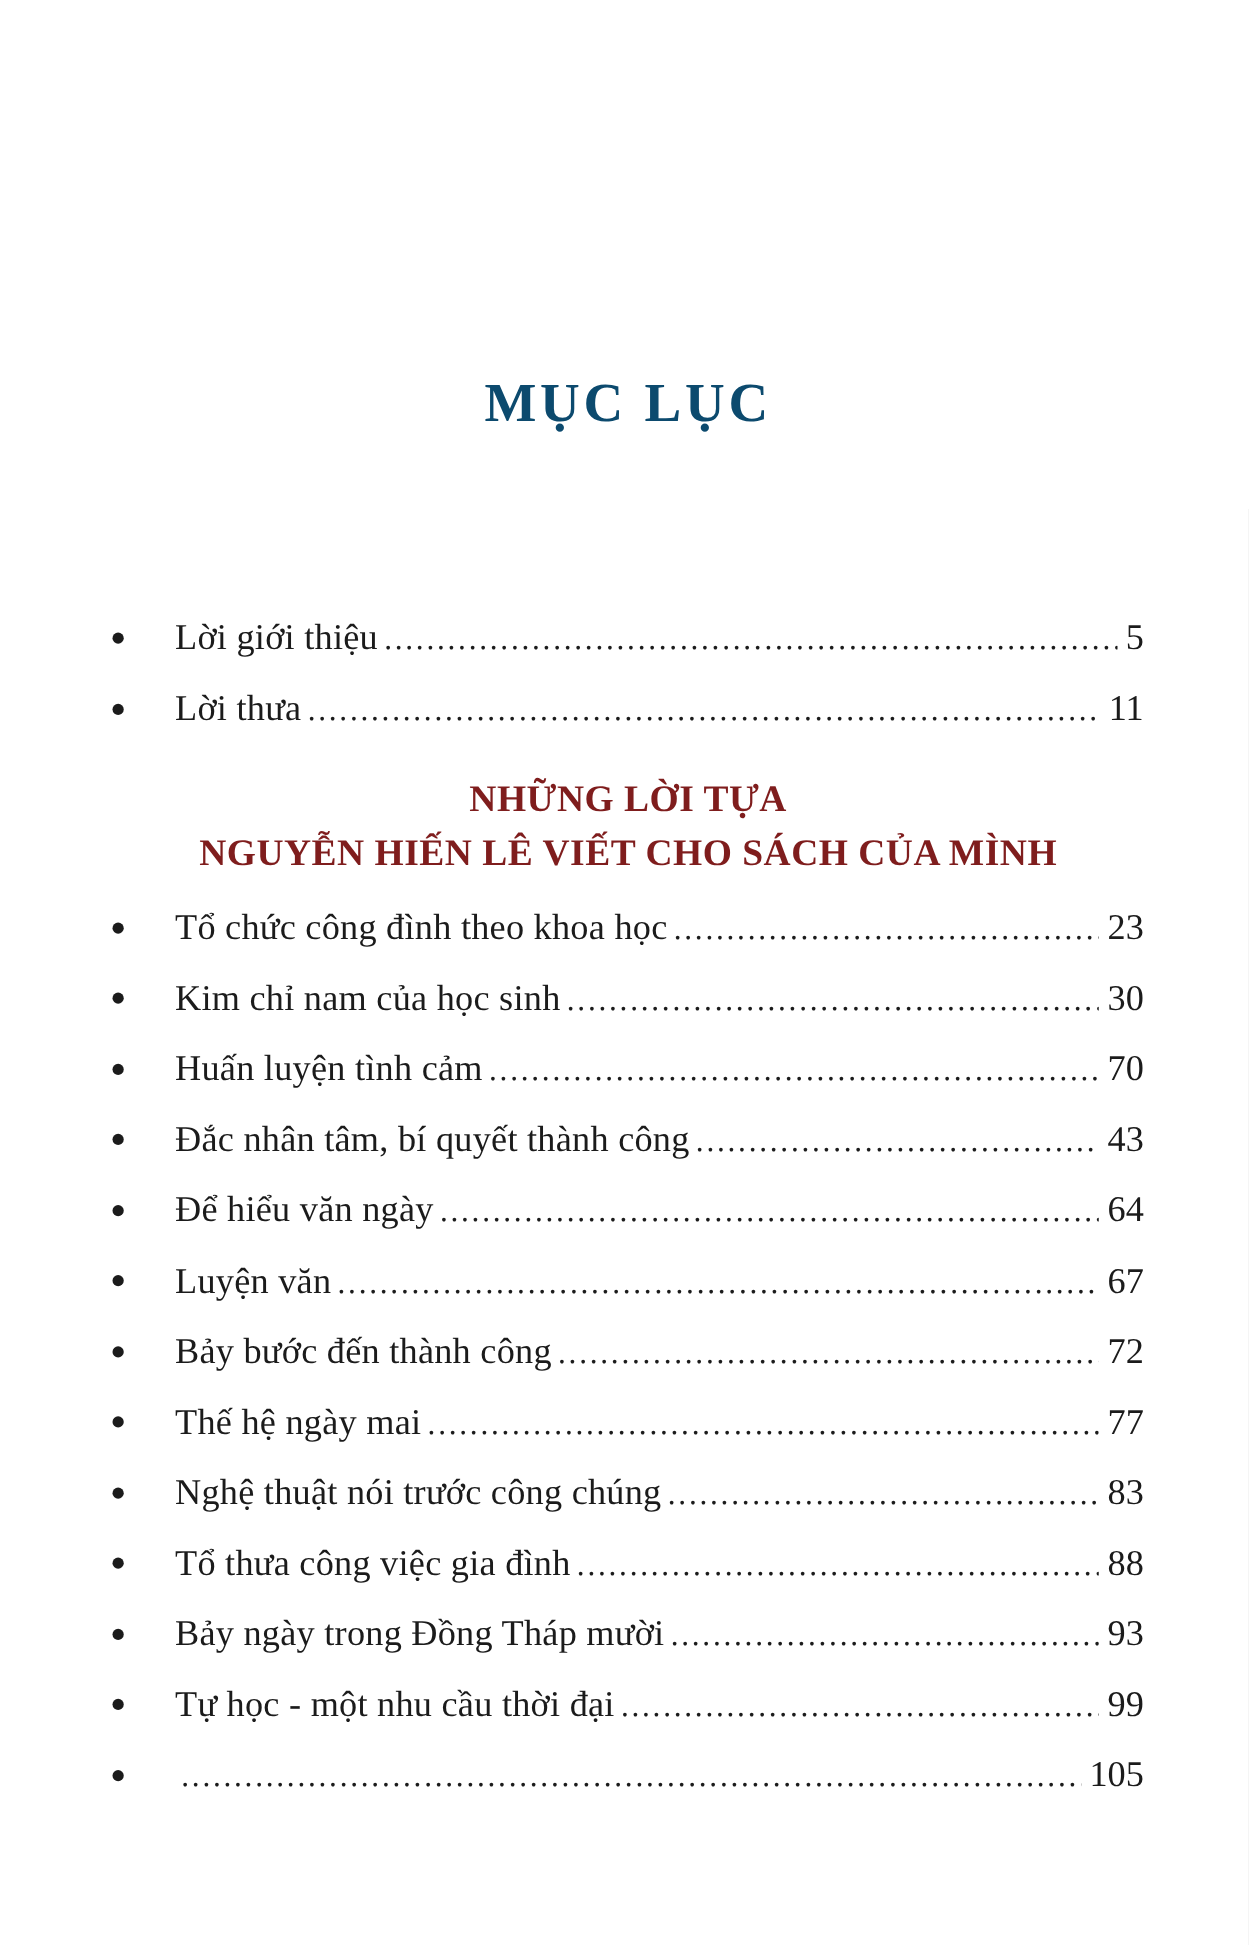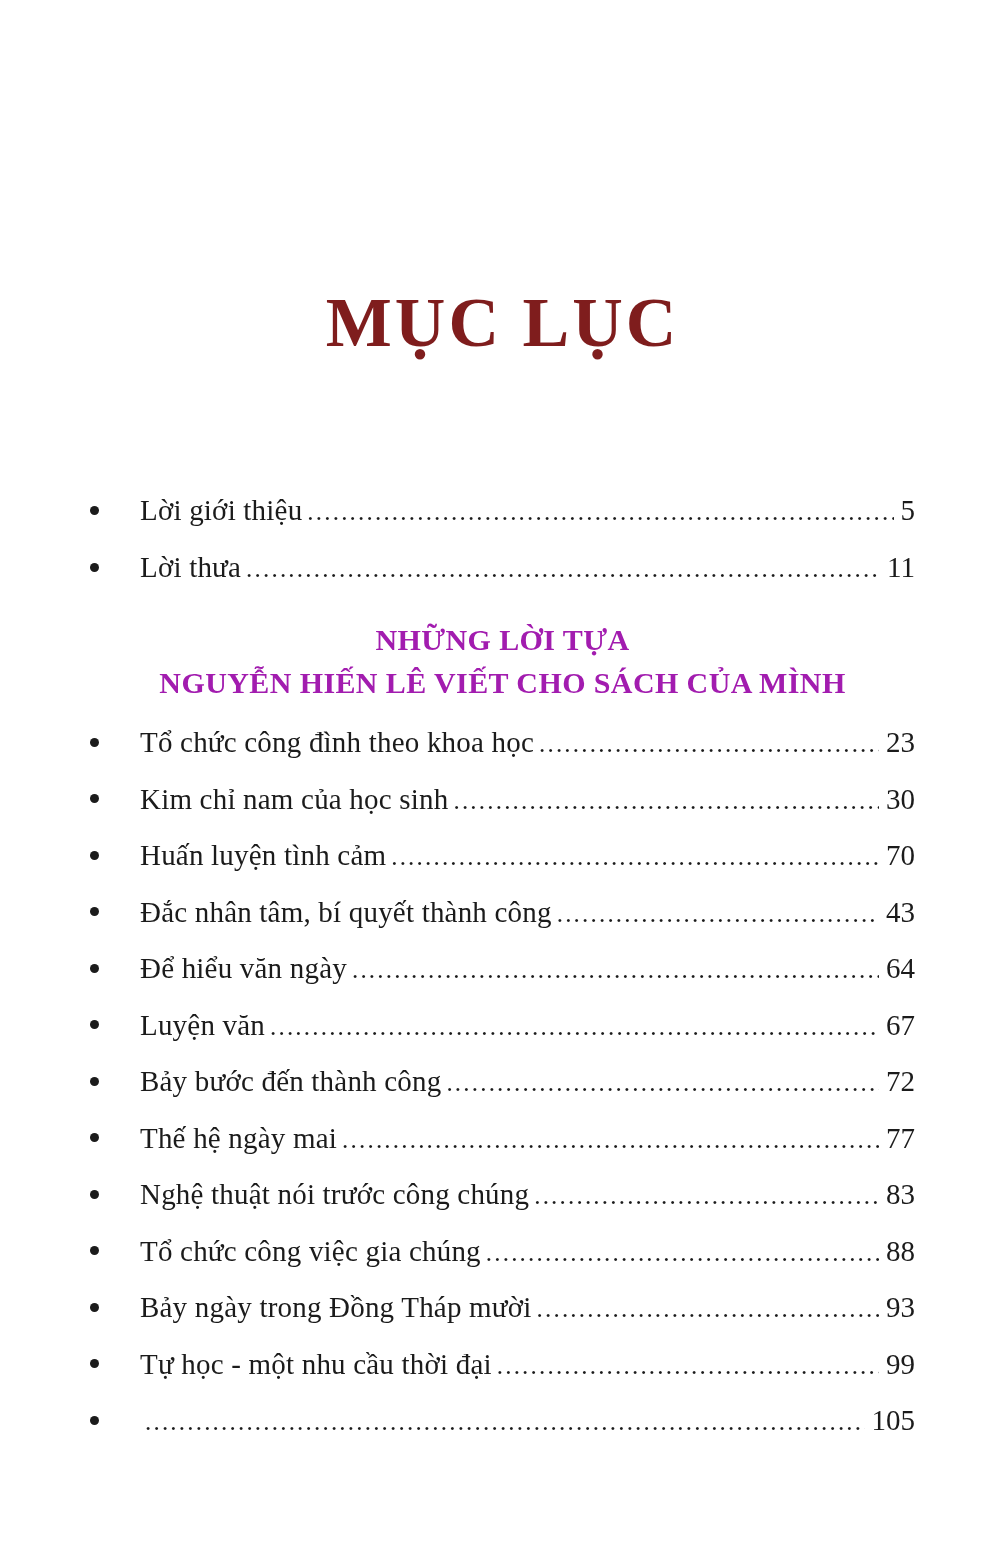--- a/index.html
+++ b/index.html
@@ -16,25 +16,25 @@
     color: #1b1b1b;
     font-family: "Liberation Serif", "DejaVu Serif", serif;
     overflow: hidden;
     box-sizing: border-box;
     padding: 292px 84px 0 90px;
   }
   h1.title {
     margin: 0;
     padding: 0;
     text-align: center;
-    font-size: 70px;
+    font-size: 44px;
     line-height: 62px;
     font-weight: bold;
     letter-spacing: 3px;
-    color: #7f1d1d;
+    color: #0c4a6e;
   }
   .front-list {
     margin-top: 128px;
   }
   .row {
     display: flex;
     align-items: baseline;
     white-space: nowrap;
     font-size: 29px;
     justify-content: space-between;
@@ -72,21 +72,21 @@
     flex: 0 0 auto;
     text-align: right;
   }
   .section-heading {
     margin-top: 22px;
     text-align: center;
     font-weight: bold;
     font-size: 30px;
     line-height: 43px;
     letter-spacing: 0.4px;
-    color: #a21caf;
+    color: #7f1d1d;
   }
   .section-list {
     margin-top: 10px;
   }
 </style>
 </head>
 <body>
 
 <div class="page">
   <h1 class="title">MỤC LỤC</h1>
@@ -161,21 +161,21 @@
         <span class="num">77</span>
       </div>
       <div class="row">
         <span class="bullet"></span>
         <span class="label">Nghệ thuật nói trước công chúng</span>
         <span class="leader">........................................................................................................................................................................................................</span>
         <span class="num">83</span>
       </div>
       <div class="row">
         <span class="bullet"></span>
-        <span class="label">Tổ chức công việc gia chúng</span>
+        <span class="label">Tổ thưa công việc gia đình</span>
         <span class="leader">........................................................................................................................................................................................................</span>
         <span class="num">88</span>
       </div>
       <div class="row">
         <span class="bullet"></span>
         <span class="label">Bảy ngày trong Đồng Tháp mười</span>
         <span class="leader">........................................................................................................................................................................................................</span>
         <span class="num">93</span>
       </div>
       <div class="row">

